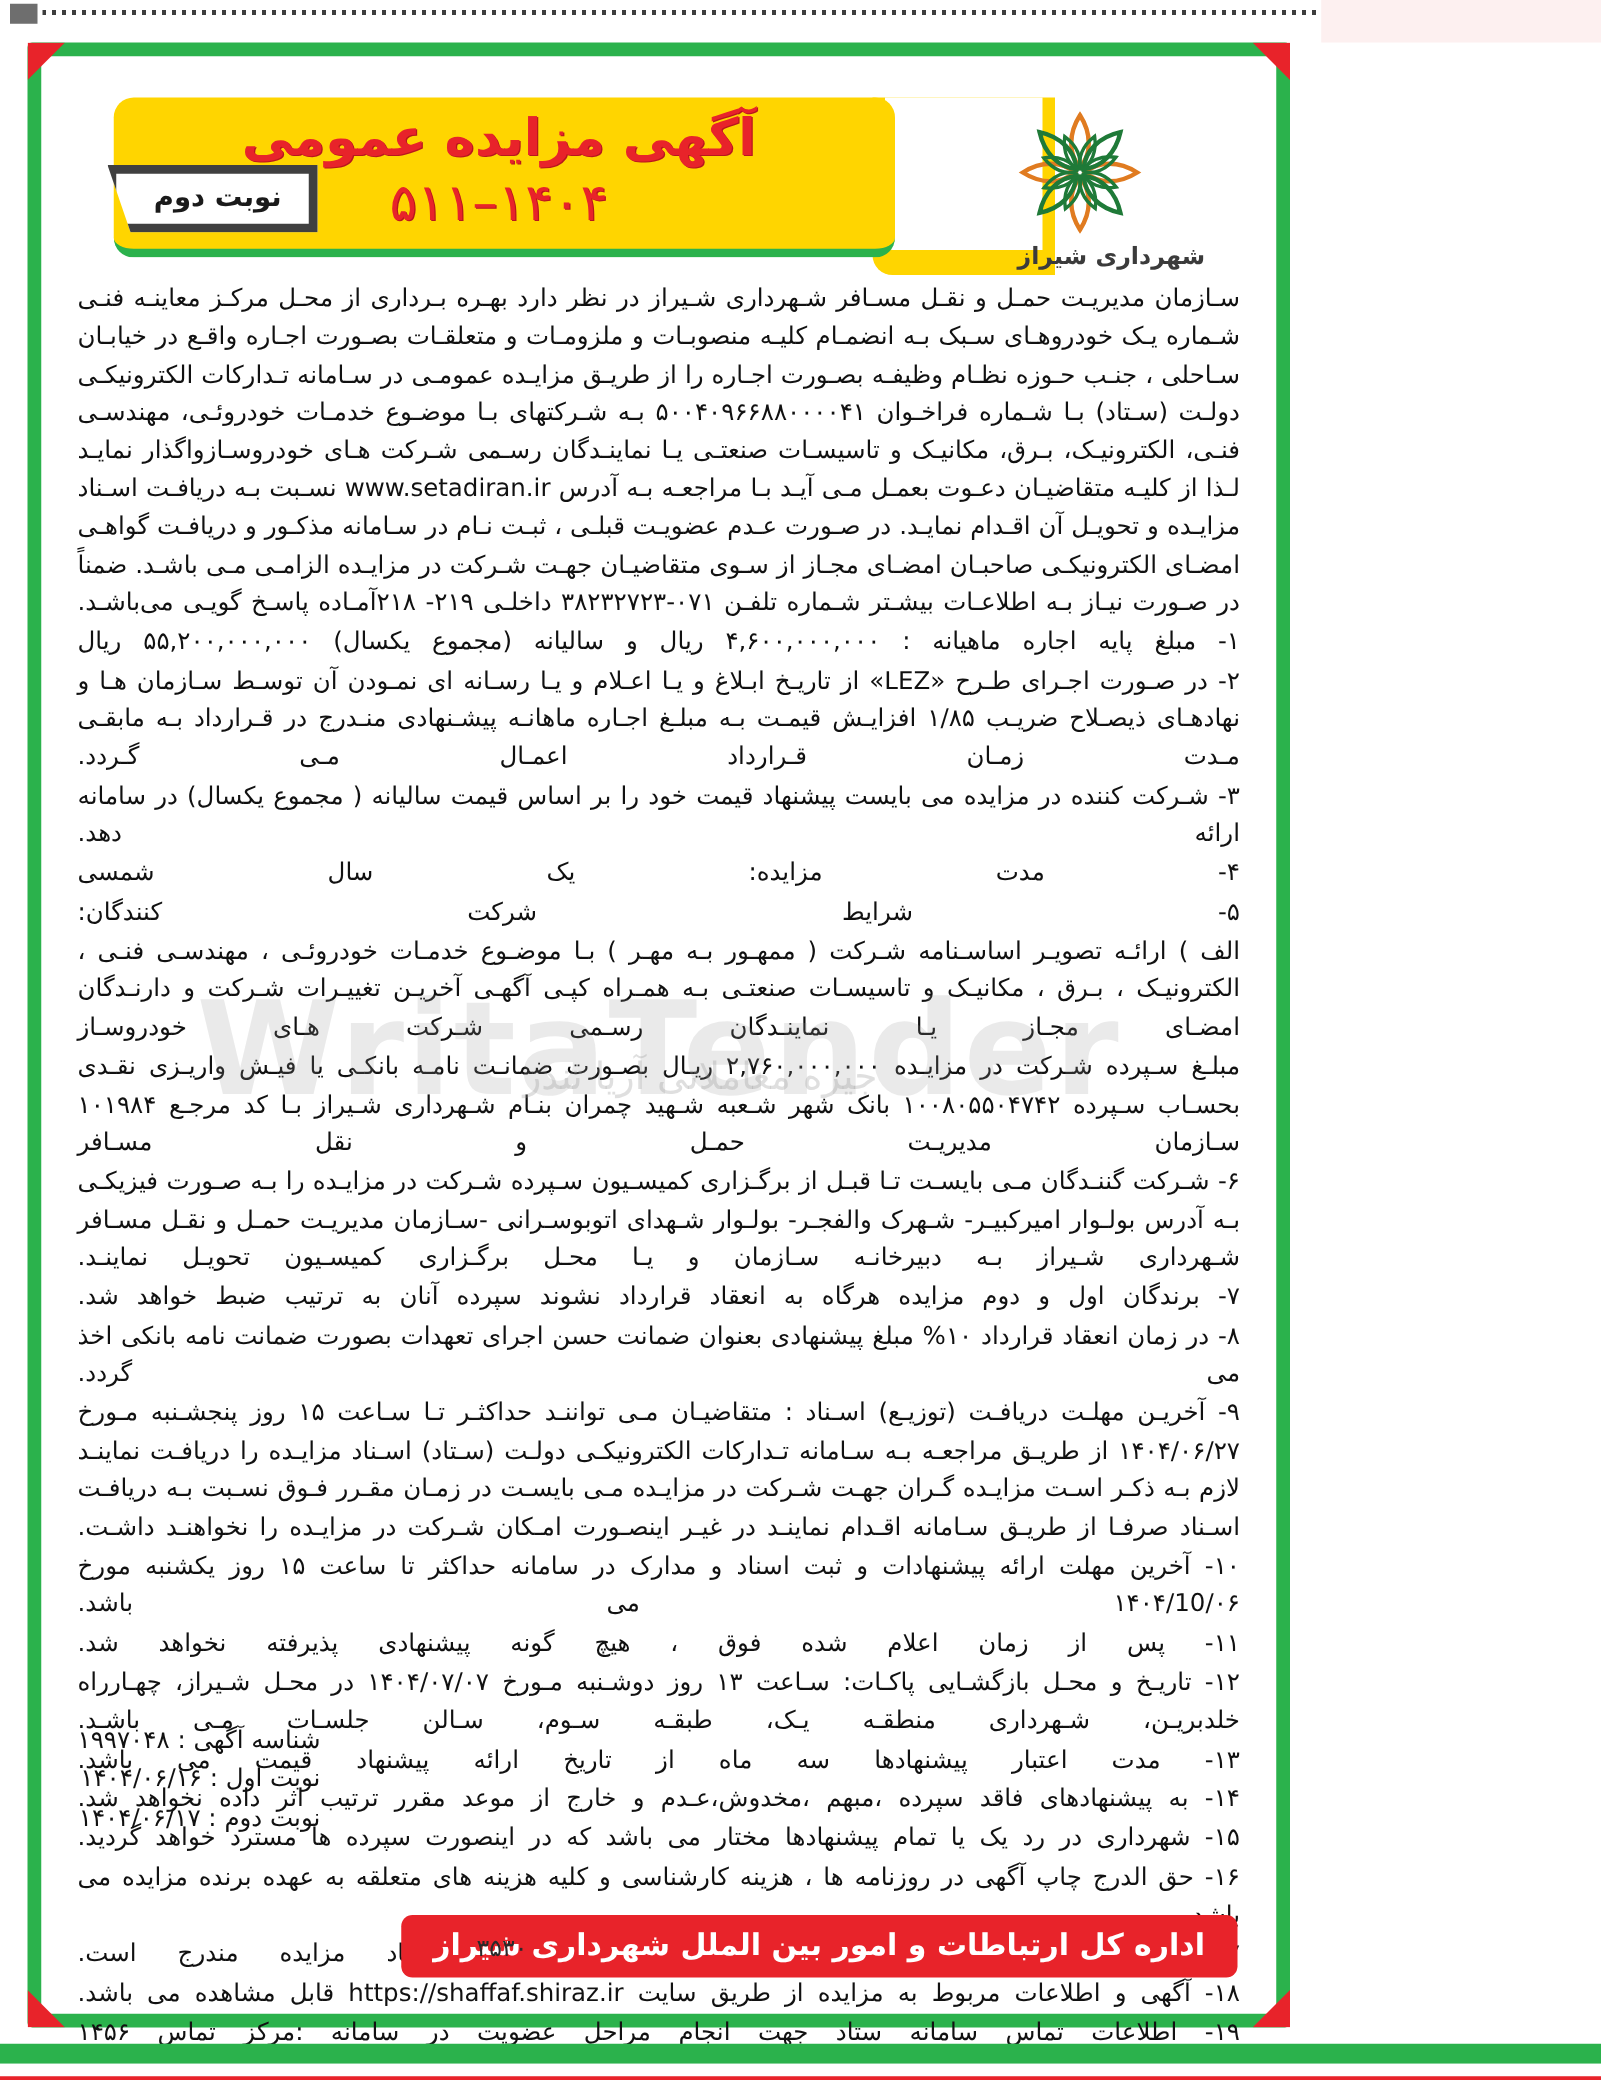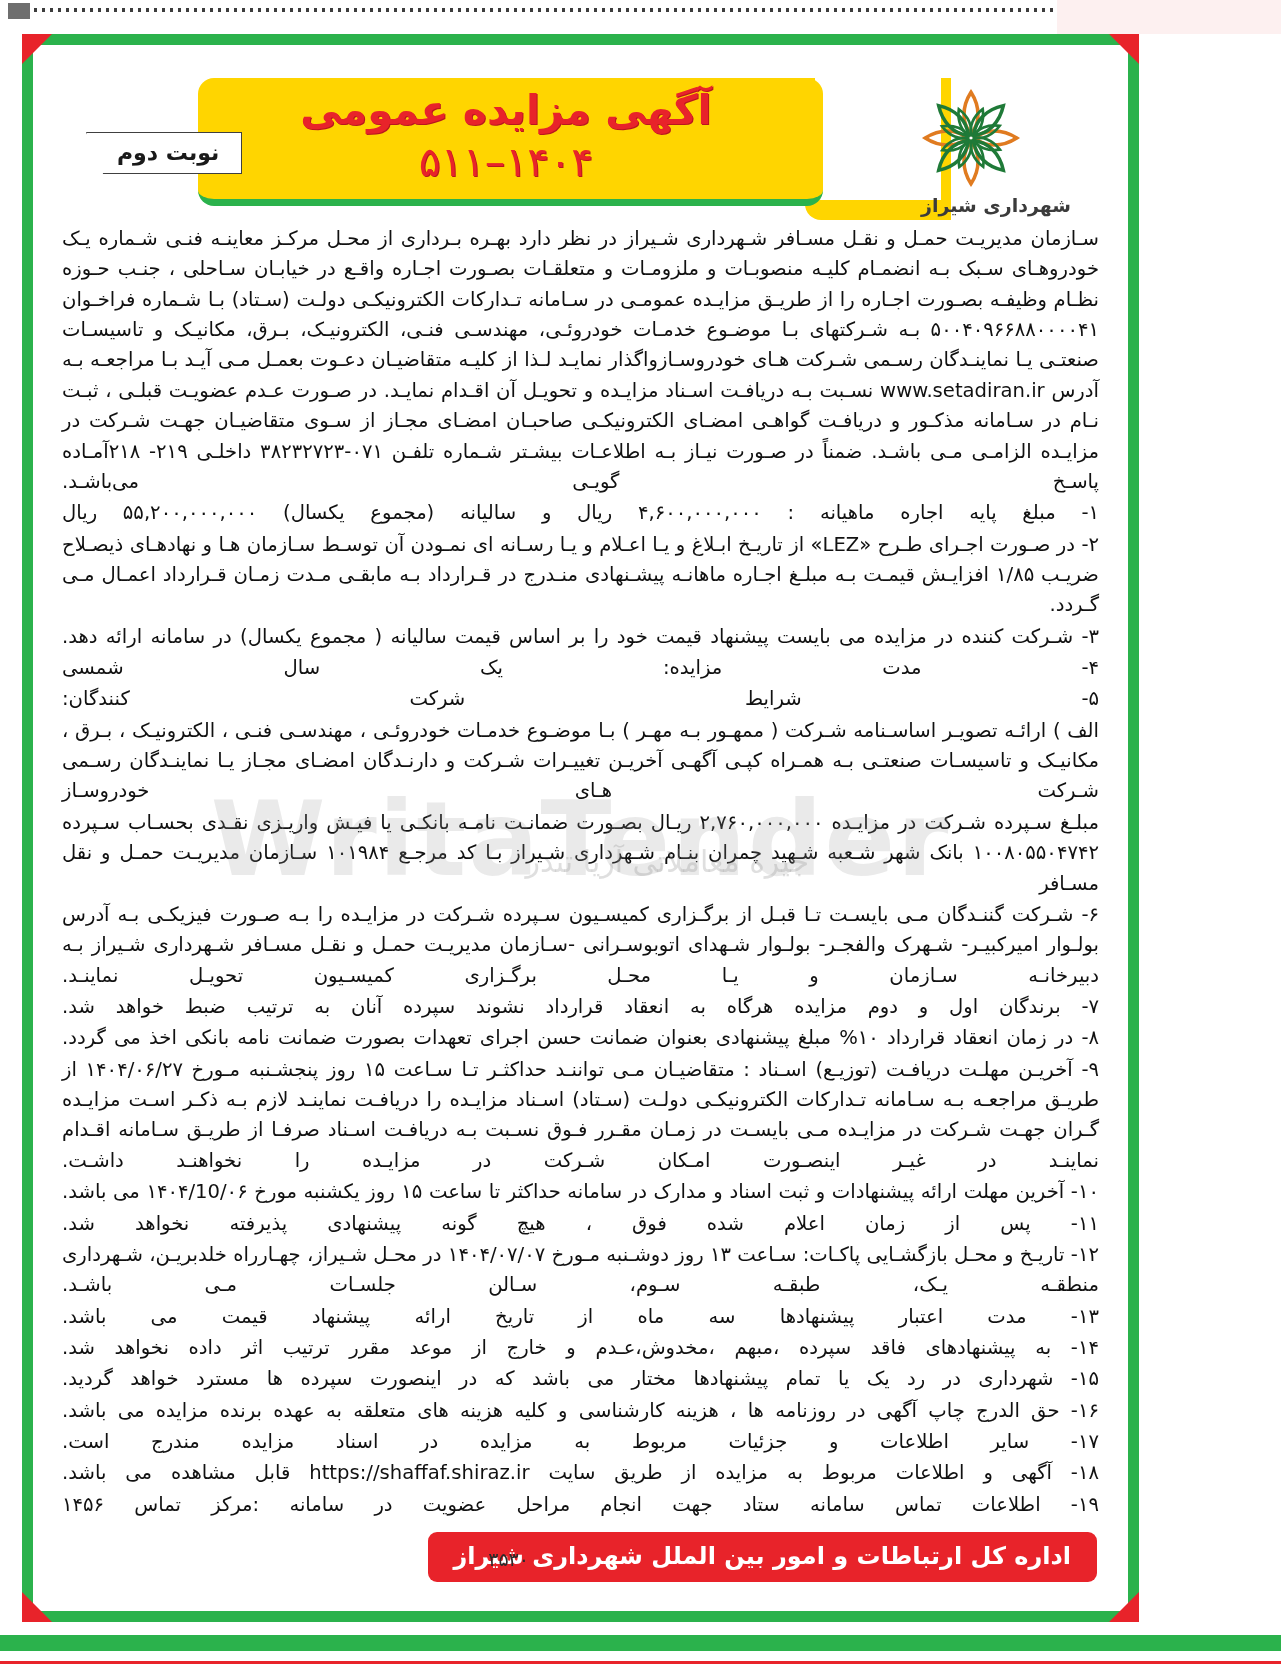--- a/index.html
+++ b/index.html
@@ -28,21 +28,21 @@
   }
   .top-strip .pinkbox{
     position:absolute; top:0; left:1057px; width:224px; height:34px;
     background:#fdf0f0;
   }
 
   
   .page-frame{
     position:absolute;
     top:34px; left:22px;
-    width:1117px; height:1588px;
+    width:1010px; height:1588px;
     box-sizing:border-box;
   }
   .frame-green{
     position:absolute; inset:0;
     border:11px solid #2bb24c;
     border-radius:4px;
     box-sizing:border-box;
   }
   .corner{
     position:absolute; width:30px; height:30px; background:#e8232a;
@@ -95,21 +95,21 @@
   }
   .logo-star{ margin:0 auto; display:block; }
   .logo-caption{
     font-size:19px; font-weight:bold; color:#3b3b3b; margin-top:4px;
     letter-spacing:-0.5px;
   }
 
   .round-badge{
     position:absolute; top:54px; left:26px;
     padding:7px 22px 8px 30px;
-    border:1px solid #404040;
+    border:7px solid #404040;
     color:#1a1a1a; font-size:22px; font-weight:bold;
     background:#ffffff;
     clip-path:polygon(0 0,100% 0,100% 100%,11% 100%);
     z-index:5;
   }
 
   
   .content{
     position:absolute;
     top:190px; right:40px; left:40px; bottom:120px;
@@ -289,20 +289,34 @@
         <p class="p-just"><span>۱۳- </span><span>مدت اعتبار پیشنهادها سه ماه از تاریخ ارائه پیشنهاد قیمت می باشد.</span></p>
         <p class="p-just"><span>۱۴- </span><span>به پیشنهادهای فاقد سپرده ،مبهم ،مخدوش،عـدم و خارج از موعد مقرر ترتیب اثر  داده نخواهد شد.</span></p>
         <p class="p-just"><span>۱۵- </span><span>شهرداری در رد یک یا تمام پیشنهادها مختار می باشد که در اینصورت سپرده ها مسترد خواهد گردید.</span></p>
         <p class="p-just"><span>۱۶- </span><span>حق الدرج چاپ آگهی در روزنامه ها ، هزینه کارشناسی و کلیه هزینه های متعلقه به عهده برنده مزایده می باشد.</span></p>
         <p class="p-just"><span>۱۷- </span><span>سایر اطلاعات و جزئیات مربوط به مزایده در اسناد مزایده مندرج است.</span></p>
         <p class="p-just"><span>۱۸- </span><span>آگهی و اطلاعات مربوط به مزایده از طریق سایت https://shaffaf.shiraz.ir قابل مشاهده می باشد.</span></p>
         <p class="p-just"><span>۱۹- </span><span>اطلاعات تماس سامانه ستاد جهت انجام مراحل عضویت در سامانه :مرکز تماس ۱۴۵۶</span></p>
       </div>
   </div>
 
+  <div class="sig-block">
+    <div>
+      <span>شناسه آگهی :</span>
+      <span>۱۹۹۷۰۴۸</span>
+    </div>
+    <div>
+      <span>نوبت اول :</span>
+      <span>۱۴۰۴/۰۶/۱۶</span>
+    </div>
+    <div>
+      <span>نوبت دوم :</span>
+      <span>۱۴۰۴/۰۶/۱۷</span>
+    </div>
+  </div>
 
   <div class="red-banner">اداره کل ارتباطات و امور بین الملل شهرداری شیراز</div>
   <div class="page-num">۳۵۳۰</div>
 </div>
 
 <div class="bottom-green"></div>
 <div class="bottom-white"></div>
 <div class="bottom-red"></div>
 
 </body></html>

